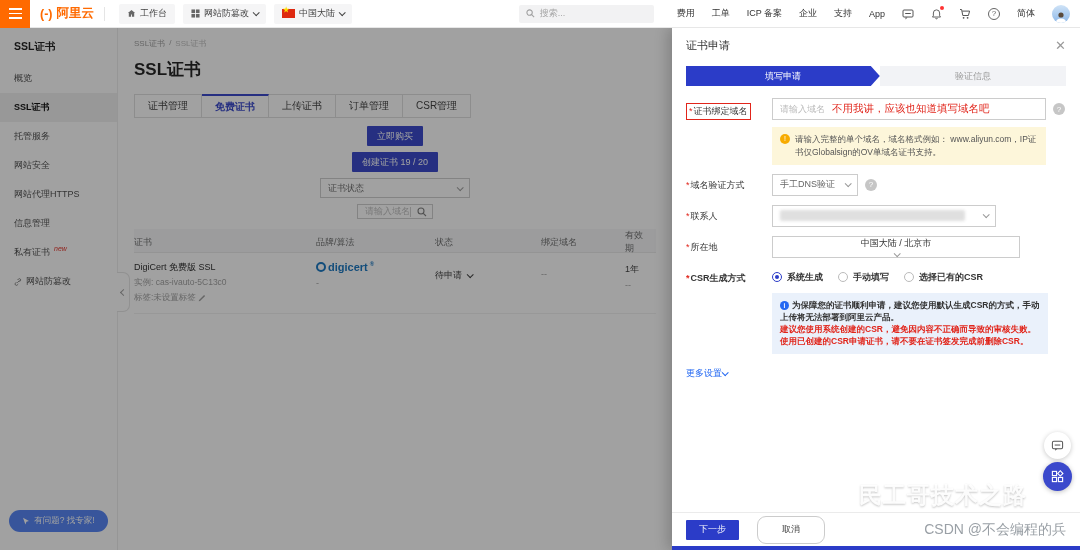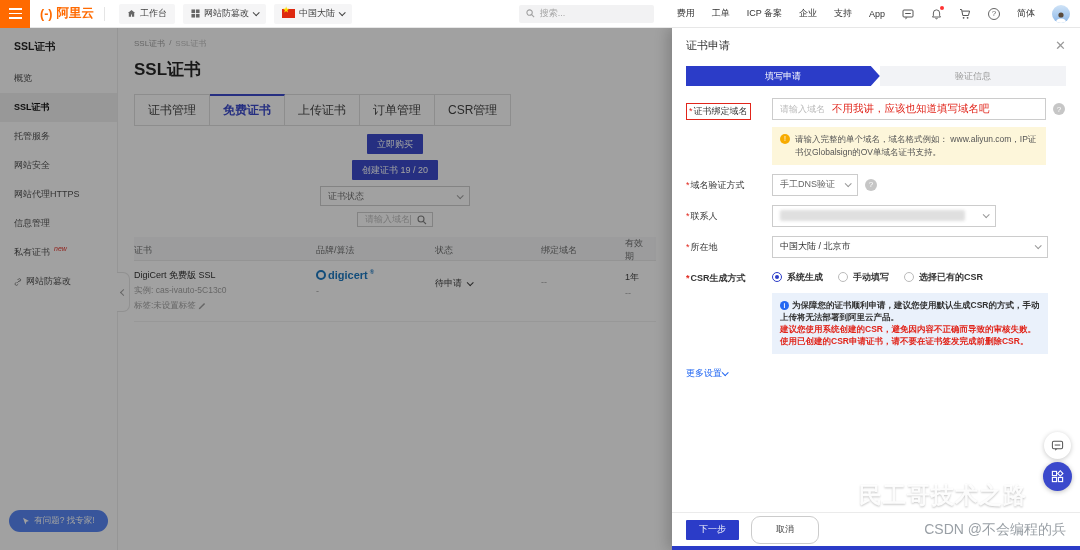--- a/index.html
+++ b/index.html
@@ -31,21 +31,21 @@
   .sb-item.selected { background:#efefef; color:#000; font-weight:bold; }
   .badge-new { color:#e1251b; font-size:7px; font-style:italic; position:relative; top:-4px; }
   .expert-btn { position:absolute; bottom:18px; left:9px; right:9px; height:22px; border-radius:11px; background:#4a7df5; color:#fff; font-size:8.5px; display:flex; align-items:center; justify-content:center; gap:4px; cursor:pointer; white-space:nowrap; }
 
   
   .content { position:absolute; top:28px; left:118px; width:554px; bottom:0; background:#fff; padding:0 16px; z-index:1; }
   .breadcrumb { margin-top:10px; font-size:8px; color:#999; display:flex; gap:4px; }
   .breadcrumb .cur { color:#bbb; }
   .page-title { font-size:17px; font-weight:bold; color:#141414; margin:9px 0 13px; }
   .tabs { display:flex; }
-  .tab { height:32px; display:flex; align-items:center; padding:0 13px; border:1px solid #ddd; border-left:none; font-size:12px; color:#333; background:#fff; cursor:pointer; white-space:nowrap; }
+  .tab { height:24px; display:flex; align-items:center; padding:0 13px; border:1px solid #ddd; border-left:none; font-size:10px; color:#333; background:#fff; cursor:pointer; white-space:nowrap; }
   .tab:first-child { border-left:1px solid #ddd; }
   .tab.active { color:#2b3cc8; font-weight:bold; border-top:2px solid #2b3cc8; }
   .toolbar { display:flex; align-items:center; gap:6px; margin-top:8px;flex-direction:column; }
   .btn-primary { background:#2b3cc8; color:#fff; font-size:9px; height:20px; padding:0 10px; display:flex; align-items:center; border-radius:1px; cursor:pointer; white-space:nowrap; }
   .sel { border:1px solid #ccc; height:20px; font-size:9px; color:#666; display:flex; align-items:center; justify-content:space-between; padding:0 7px; background:#fff; cursor:pointer; }
   .sel .chev { color:#999; }
   .domain-search { flex:1; height:20px; border:1px solid #ccc; display:flex; align-items:center; background:#fff; }
   .domain-search .ph { flex:1; padding-left:7px; font-size:9px; color:#bbb; }
   .search-btn { width:22px; height:100%; border-left:1px solid #ccc; display:flex; align-items:center; justify-content:center; color:#777; cursor:pointer; }
 
@@ -88,33 +88,33 @@
   .fctrl { flex:1; }
   .inline { display:flex; align-items:center; }
   .tinput { width:274px; height:22px; border:1px solid #ccc; display:flex; align-items:center; gap:7px; padding:0 7px; background:#fff; cursor:text; }
   .tinput .ph { color:#bbb; }
   .annot { color:#e1251b; font-size:10.5px; font-weight:500; white-space:nowrap; }
   .help { width:12px; height:12px; border-radius:50%; background:#c6c6c6; color:#fff; font-size:8px; display:flex; align-items:center; justify-content:center; margin-left:7px; cursor:pointer; flex:none; }
   .note-warn { width:274px; margin-top:7px; background:#fdf6da; padding:6px 8px; color:#555; line-height:1.5; display:flex; gap:5px; font-size:8.5px; }
   .warn-ic { width:10px; height:10px; border-radius:50%; background:#f7ab00; color:#fff; font-size:7px; display:flex; align-items:center; justify-content:center; flex:none; margin-top:1px; }
   .sel-sm { width:86px; height:22px; }
   .sel-md { width:224px; height:22px; }
-  .sel-lg { width:276px; height:22px; }
+  .sel-lg { width:248px; height:22px;flex-direction:column; }
   .blurred { flex:1; height:11px; background:#dfdfdf; border-radius:2px; margin-right:18px; filter:blur(1.5px); }
   .radios { display:flex; align-items:center; gap:15px; padding-top:4px; }
   .radio { display:flex; align-items:center; gap:5px; color:#333; cursor:pointer; }
   .rdot { width:10px; height:10px; border-radius:50%; border:1px solid #bbb; background:#fff; flex:none; }
   .radio.checked .rdot { border:1px solid #2b3cc8; position:relative; }
   .radio.checked .rdot::after { content:""; position:absolute; left:2px; top:2px; width:4px; height:4px; border-radius:50%; background:#2b3cc8; }
   .note-info { width:276px; margin-top:9px; background:#eaf1fb; padding:6px 8px; line-height:1.45; font-size:8.5px; color:#333; }
   .info-ic { display:inline-flex; width:9px; height:9px; border-radius:50%; background:#2468f2; color:#fff; font-size:6.5px; align-items:center; justify-content:center; margin-right:3px; vertical-align:0; }
   .note-red { color:#e1251b; display:block; }
   .more { color:#2468f2; font-size:9px; margin:13px 0 0 14px; display:inline-flex; align-items:center; gap:0; cursor:pointer; }
 
-  .drawer-footer { position:absolute; bottom:4px; left:0; right:0; height:34px; border-top:1px solid #ebebeb; display:flex; align-items:center; gap:12px; padding:0 14px; background:#fff; }
+  .drawer-footer { position:absolute; bottom:4px; left:0; right:0; height:34px; border-top:1px solid #ebebeb; display:flex; align-items:center; gap:18px; padding:0 14px; background:#fff; }
   .btn-next { background:#2b3cc8; color:#fff; height:20px; padding:0 13px; font-size:9px; display:flex; align-items:center; border-radius:1px; cursor:pointer; }
   .btn-cancel { background:#fff; border:1px solid #ccc; color:#444; height:28px; padding:0 24px; font-size:9px; display:flex; align-items:center; border-radius:9px; cursor:pointer; }
   .csdn { margin-left:auto; color:#9aa0a6; font-size:14px; }
   .bottom-bar { position:absolute; bottom:0; left:0; right:0; height:4px; background:#2b3cc8; }
 
   
   .float-chat { position:absolute; right:9px; top:432px; width:27px; height:27px; border-radius:50%; background:#fff; box-shadow:0 1px 5px rgba(0,0,0,0.22); display:flex; align-items:center; justify-content:center; z-index:6; cursor:pointer; color:#555; }
   .float-app { position:absolute; right:8px; top:462px; width:29px; height:29px; border-radius:50%; background:#3b49cc; box-shadow:0 1px 5px rgba(0,0,0,0.25); display:flex; align-items:center; justify-content:center; z-index:6; cursor:pointer; }
   .wm-brand { position:absolute; left:802px; top:480px; z-index:6; display:flex; align-items:center; gap:23px; color:rgba(255,255,255,0.92); font-size:23px; font-weight:bold; letter-spacing:1px; text-shadow:0 1px 2px rgba(0,0,0,0.22); pointer-events:none; white-space:nowrap; }
 </style>

